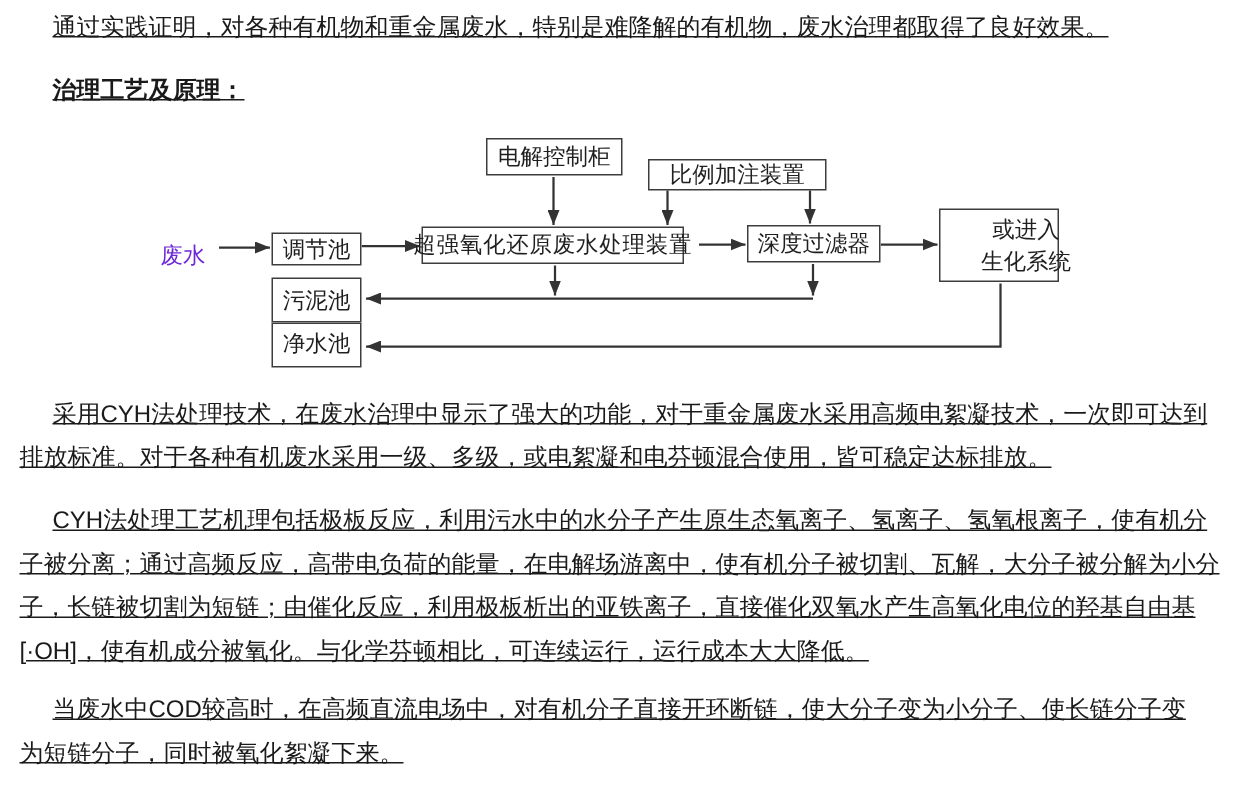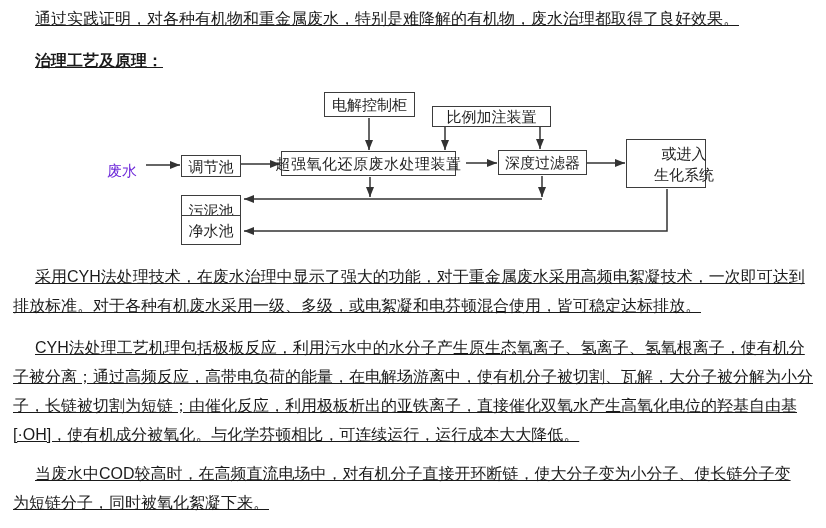--- a/index.html
+++ b/index.html
@@ -38,22 +38,22 @@
     text-align:center;
     color:#1f1f1f;
     white-space:nowrap;
   }
   .b-dianjie {left:324px;top:7px;  width:91px; height:25px;}
   .b-bili    {left:432px;top:21px;  width:119px;height:21px;}
   .b-chao    {left:281px;top:66px; width:175px;height:25px;letter-spacing:.5px;}
   .b-shendu  {left:498px;top:65px; width:89px; height:25px;}
   .b-huo     {left:626px;top:54px; width:80px; height:49px;line-height:21px;padding-left:36px;}
   .b-tiaojie {left:181px;top:70px; width:60px; height:22px;}
-  .b-wuni    {left:181px;top:100px;width:60px; height:30px;margin-top:10px;}
-  .b-jing    {left:181px;top:130px;width:60px; height:30px;}
+  .b-wuni    {left:181px;top:100px;width:60px; height:30px;}
+  .b-jing    {left:181px;top:130px;width:60px; height:30px;font-family:Liberation Mono, monospace;}
   .lbl-feishui{
     position:absolute;left:107px;top:71px;width:40px;height:28px;
     display:flex;align-items:center;
     font-size:15px;color:#6d28d9;
   }
 </style>
 </head>
 <body>
 
 <p class="p1">通过实践证明，对各种有机物和重金属废水，特别是难降解的有机物，废水治理都取得了良好效果。</p>

